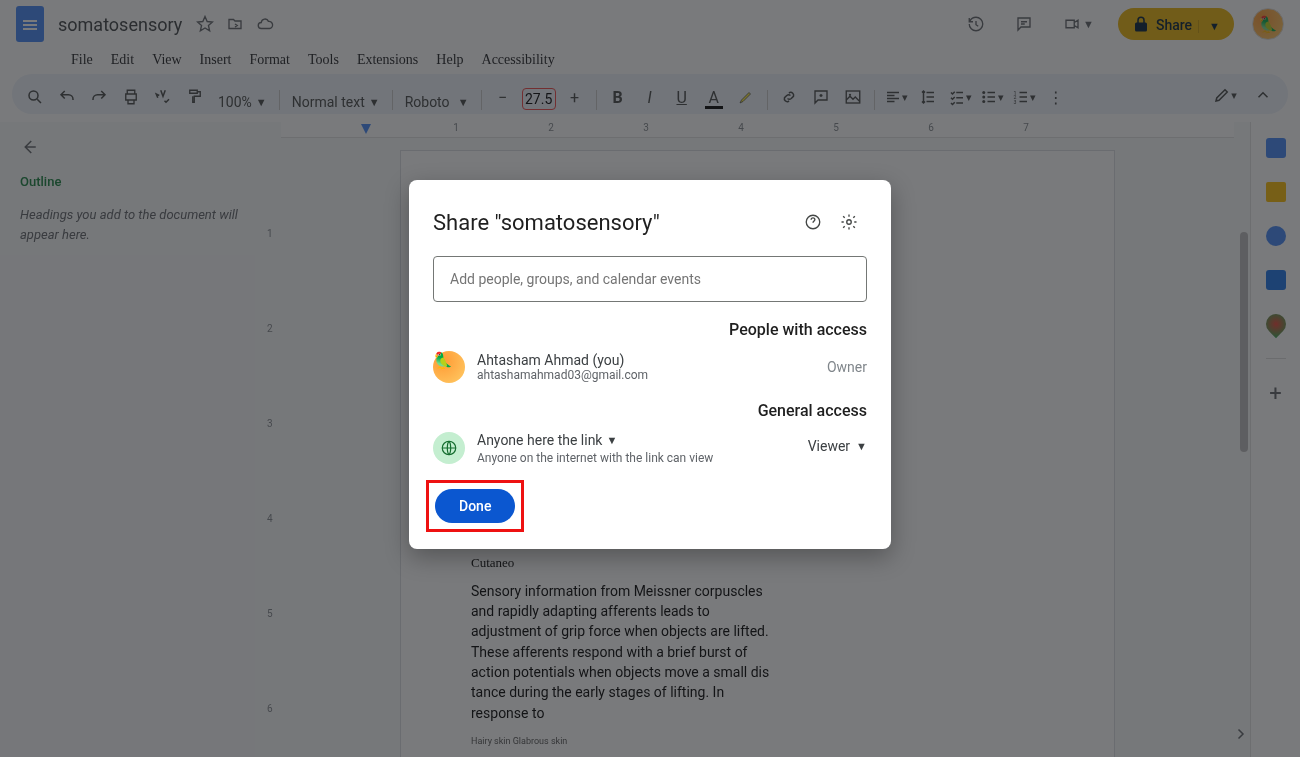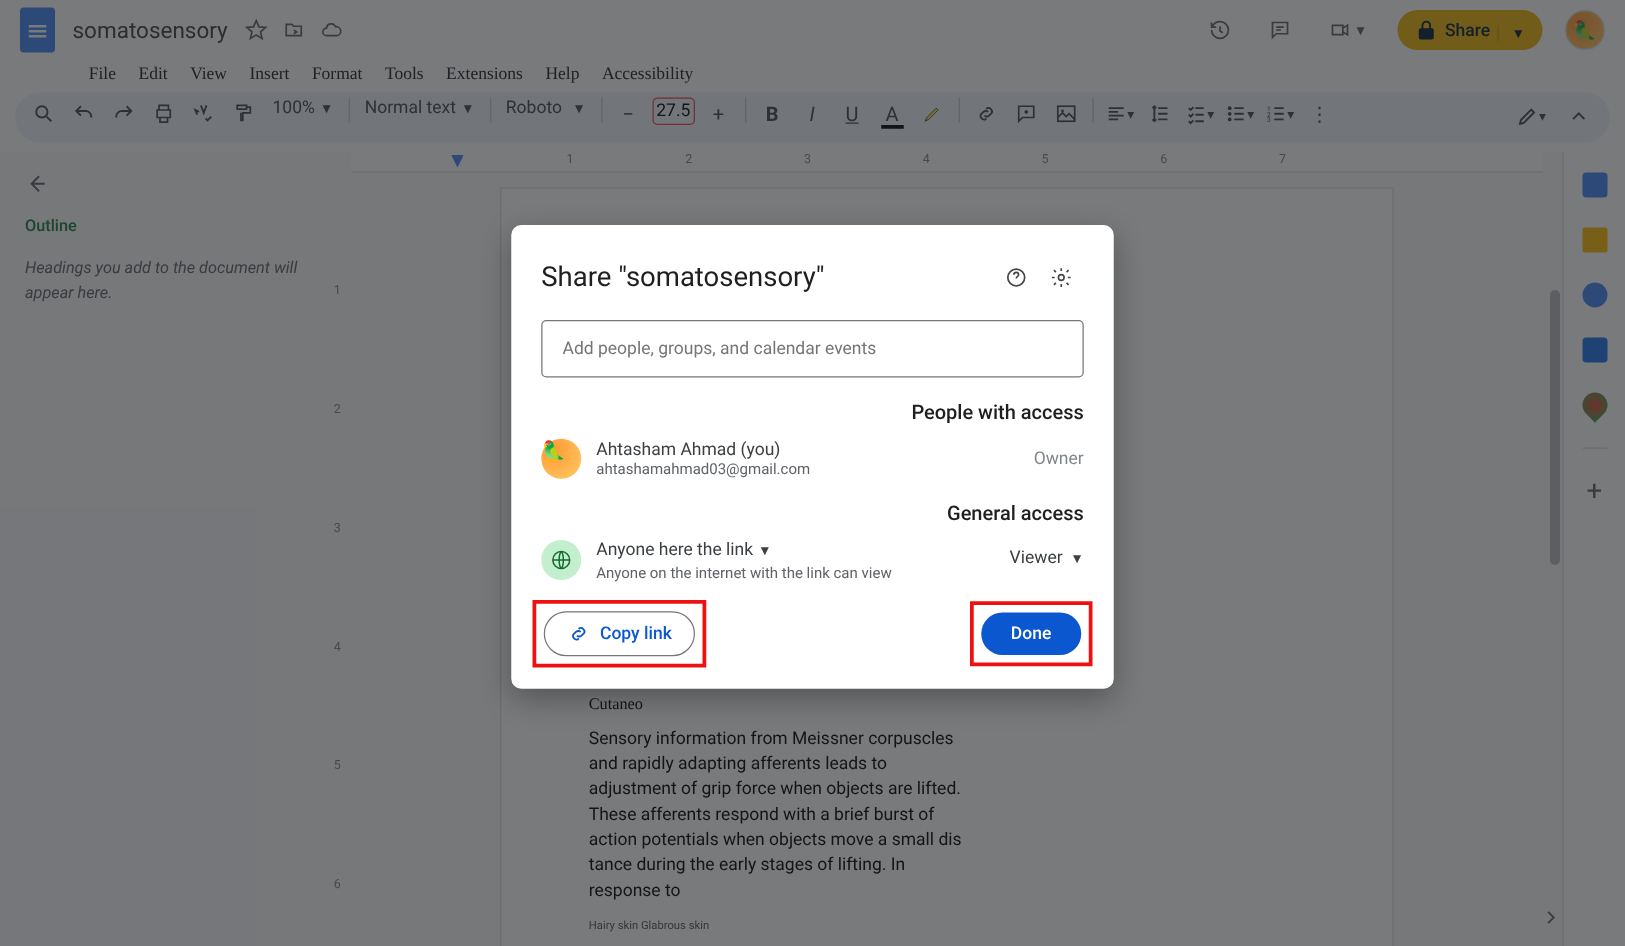--- a/index.html
+++ b/index.html
@@ -15,21 +15,21 @@
 .share-btn { background:#eab308; border-radius: 20px; padding: 7px 14px; display:flex; align-items:flex-end; gap:6px; color:#001d35; font-size:14px; font-weight:500; cursor:pointer; }
 .share-btn-drop { padding-left: 10px; border-left: 1px solid rgba(0,0,0,0.15); }
 .avatar-main { width:32px; height:32px; border-radius:50%; background: radial-gradient(circle at 30% 30%, #ff9933, #ffcc66); border:1px solid #ddd; display:flex;align-items:center;justify-content:center;}
 
 
 .menu-bar { display:flex; gap: 4px; padding: 0 16px 2px 64px; background:#fff; font-size:14px; color:#202124; }
 .menu-item { padding: 4px 7px; cursor:pointer; border-radius:4px;font-family:Liberation Serif, serif; }
 
 
 .toolbar-wrap { padding: 0 12px 8px; background:#fff; }
-.toolbar { background:#edf2fa; border-radius: 28px; padding: 4px 10px; display:flex; align-items:flex-start; gap:6px; height:40px;}
+.toolbar { background:#edf2fa; border-radius: 28px; padding: 4px 10px; display:flex; align-items:flex-end; gap:6px; height:40px;}
 .tb-btn { color:#444746; width:26px; height:26px; display:flex;align-items:center;justify-content:center; cursor:pointer; border-radius:4px; font-size:16px;}
 .tb-sep { width:1px; height:20px; background:#c7c7c7; margin: 0 2px; }
 .tb-text { font-size:14px; color:#444746; padding:0 4px; cursor:pointer; display:flex; align-items:center; gap:4px;}
 .font-size-input { width:34px; height:22px; border:1px solid #ef4444; border-radius:4px; text-align:center; font-size:14px; background:transparent; }
 .toolbar-right { margin-left:auto; display:flex; align-items:center; gap:10px; }
 .collapse-btn { width:30px; height:30px; border-radius:50%; display:flex;align-items:center;justify-content:center; color:#444746; cursor:pointer; }
 
 
 .main-area { display:flex; position:relative; height: calc(757px - 48px - 26px - 48px); }
 .outline-panel { width: 265px; padding: 16px 20px; }
@@ -388,25 +388,17 @@
           </div>
         <div class="access-desc">Anyone on the internet with the link can view</div>
       </div>
       <div class="role-sel">
           <span>Viewer</span>
           <span class="chev">▼</span>
         </div>
     </div>
     <div class="dialog-footer">
       <span class="red-box">
-        <button class="copy-link-btn">
-          <svg viewBox="0 0 24 24">
-              <path fill="none" stroke="currentColor" stroke-width="2" d="M10 14a4 4 0 005 0l3-3a4 4 0 00-5-5l-1 1M14 10a4 4 0 00-5 0l-3 3a4 4 0 005 5l1-1"></path>
-            </svg>
-          <span>Copy link</span>
-        </button>
-      </span>
-      <span class="red-box">
         <button class="done-btn">Done</button>
       </span>
     </div>
   </div>
 </div>
 
 </body></html>

